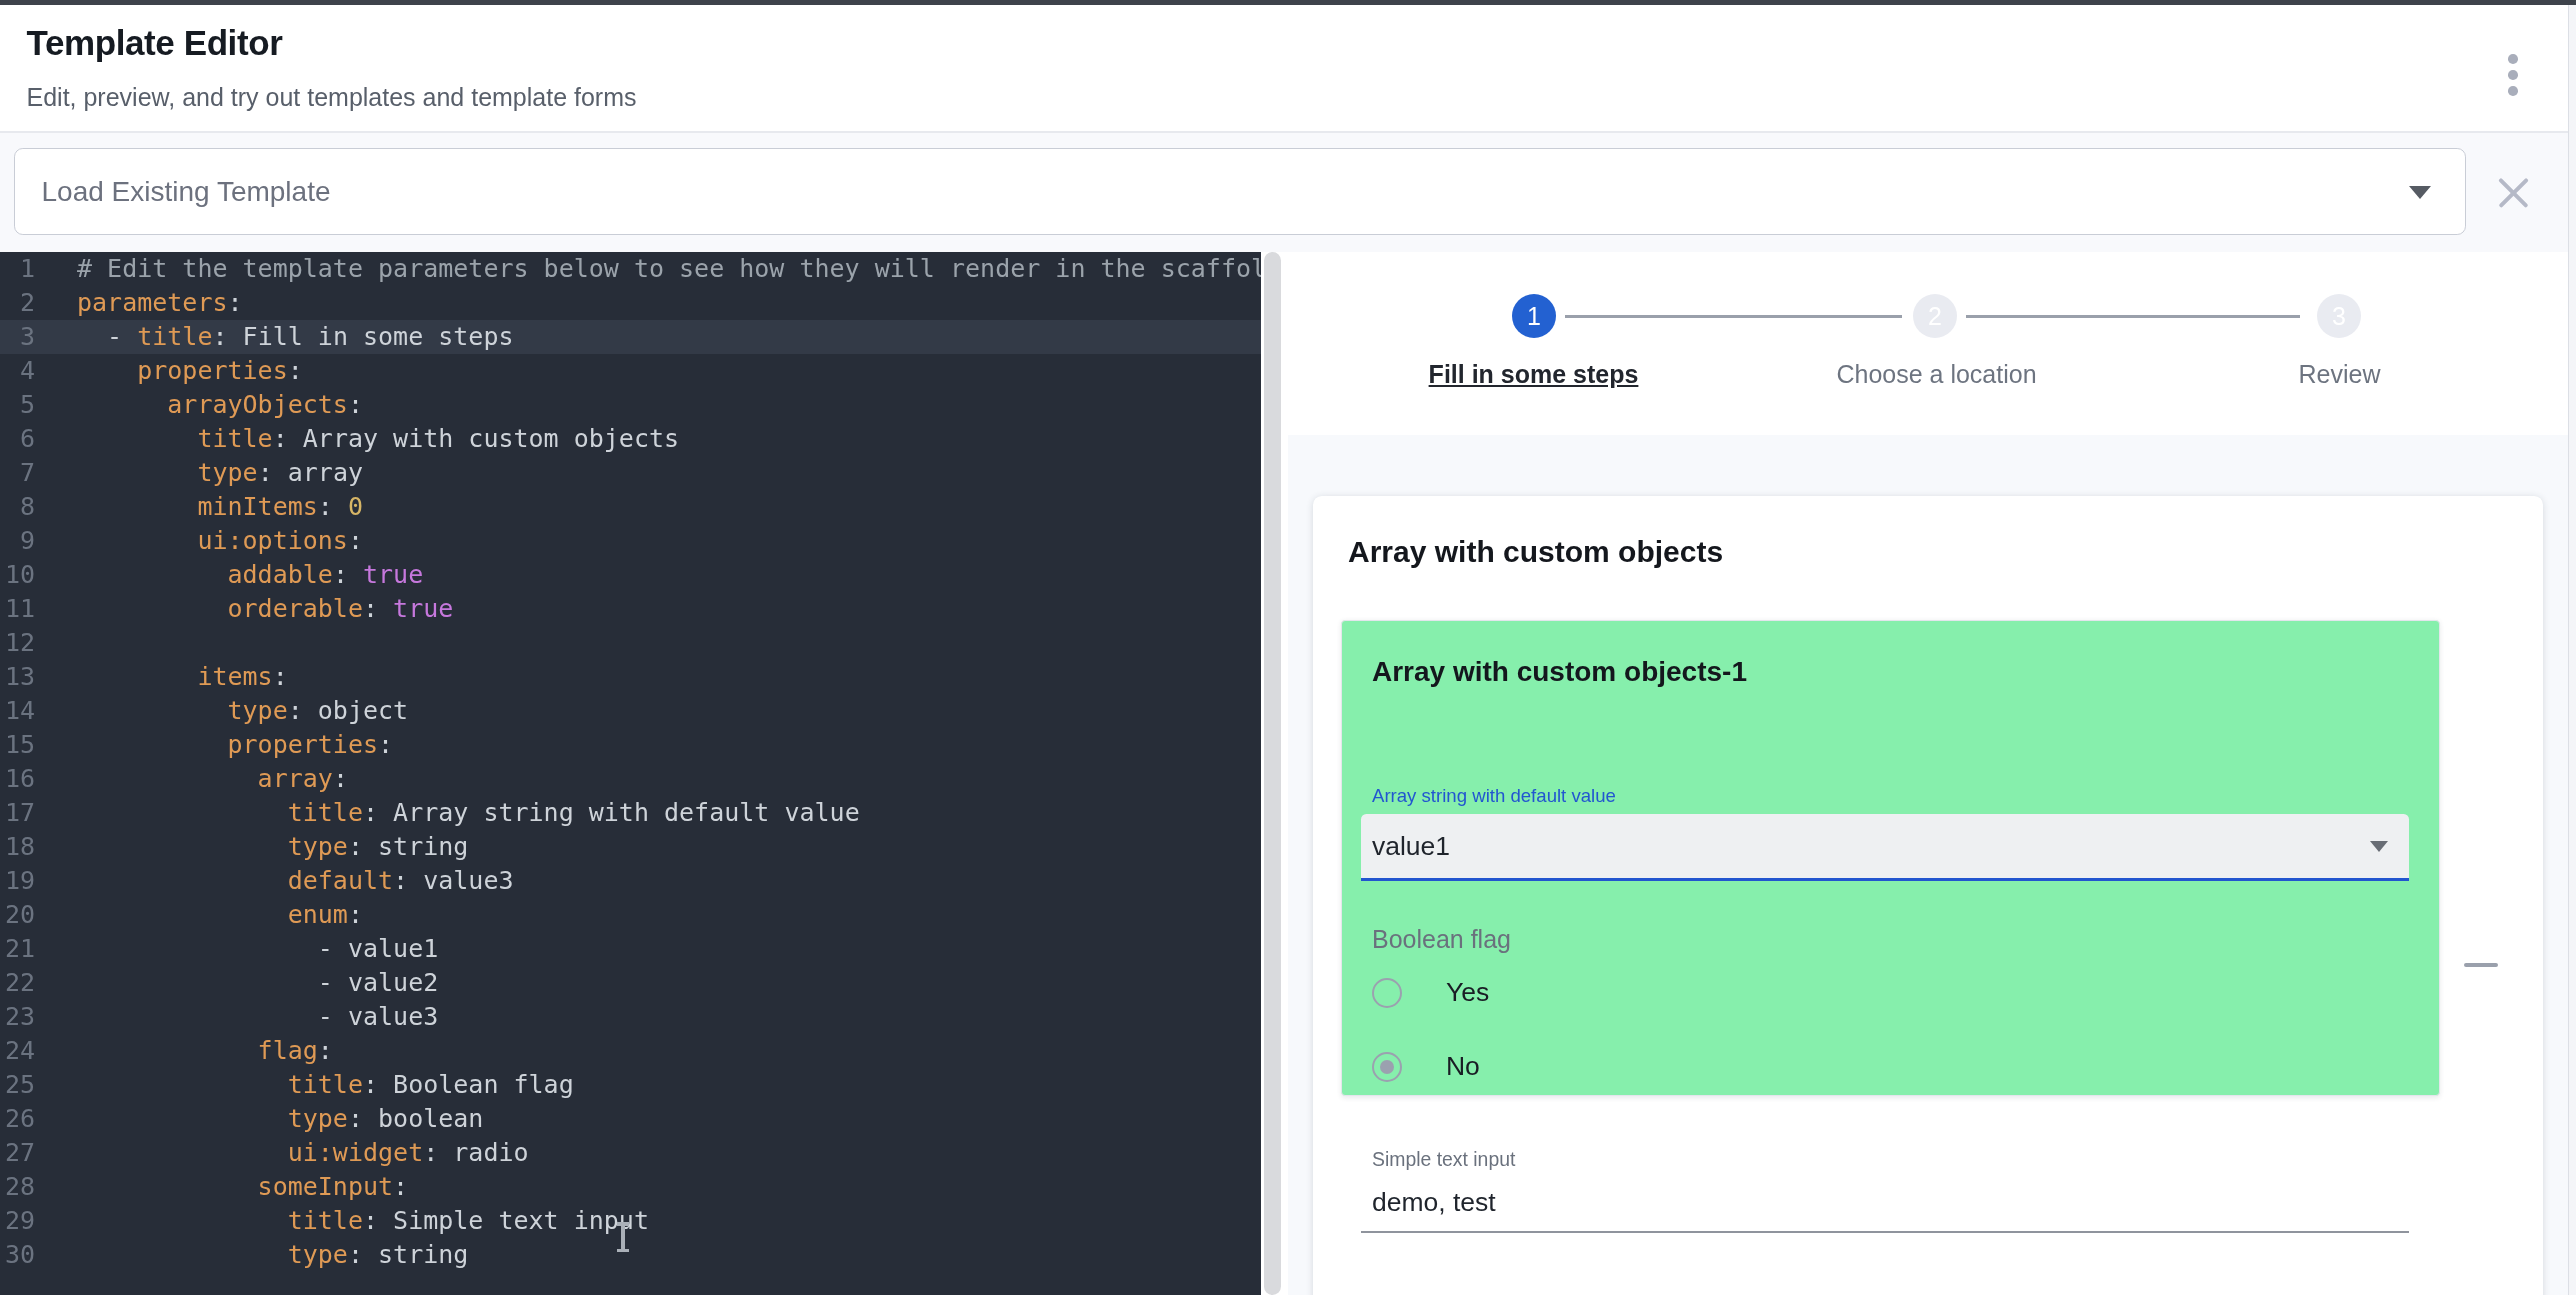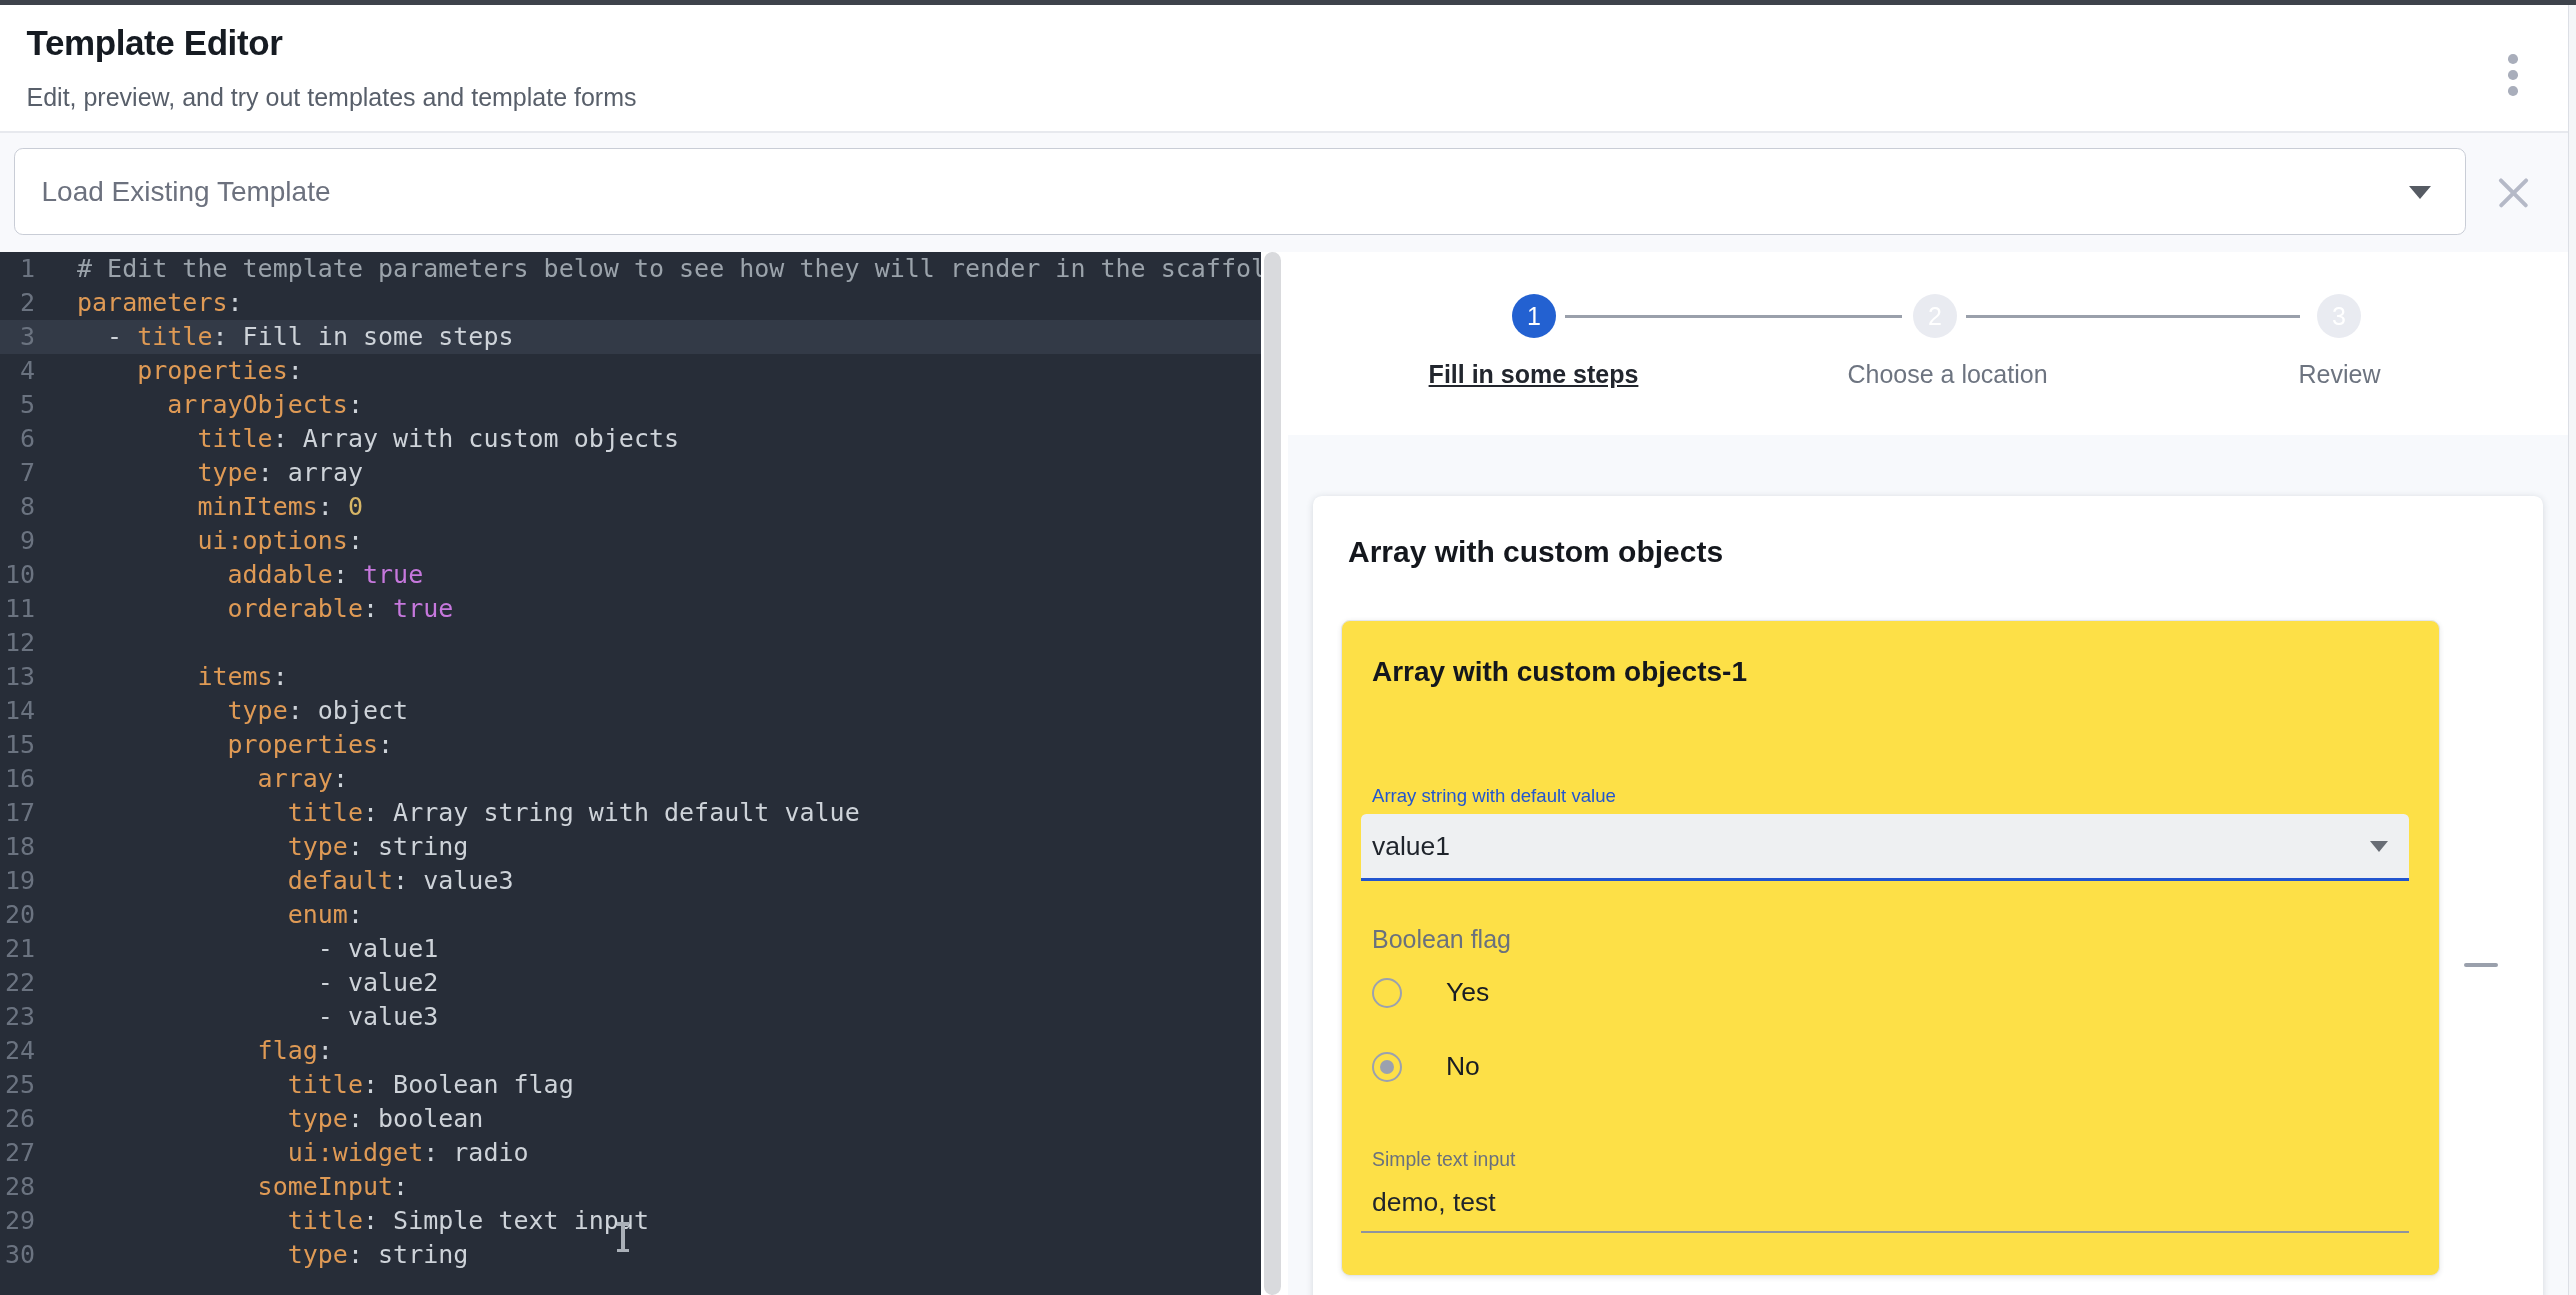--- a/index.html
+++ b/index.html
@@ -55,21 +55,21 @@
   .step-connector{position:absolute;top:63px;height:2.7px;background:#9aa0ab;}
   .step-label{position:absolute;top:108px;width:353px;text-align:center;font-size:25px;}
   .step-label.active{color:#22262e;font-weight:600;text-decoration:underline;}
   .step-label.inactive{color:#6d7480;font-weight:400;}
 
   
   .outer-card{position:absolute;left:25px;top:244px;width:1230px;height:848px;background:#fff;
               border-radius:8.8px;box-shadow:0 1.8px 7px rgba(40,50,70,.16);}
   .section-title{margin:39px 0 0 35px;font-size:30px;font-weight:700;color:#14171d;}
   .item-row{position:absolute;left:28px;top:124px;right:21px;display:flex;}
-  .inner-card{width:1099px;height:656px;box-sizing:border-box;background:#fde047;border:1.8px solid #e3e6ec;border-radius:9px;
+  .inner-card{width:1099px;height:476px;box-sizing:border-box;background:#86efac;border:1.8px solid #e3e6ec;border-radius:4px;
               box-shadow:0 1.8px 5.3px rgba(40,50,70,.10);padding:35px 30px 0 19.4px;}
   .item-title{margin:0 0 0 10.6px;font-size:28px;font-weight:700;color:#14171d;}
 
   .field-select{margin-top:97px;}
   .select-label{margin-left:10.6px;font-size:18.6px;color:#2256d0;}
   .select-box{margin-top:7px;height:64px;background:#eef0f2;border-radius:5.3px 5.3px 0 0;border-bottom:3.5px solid #2255cf;
               display:flex;align-items:center;padding:0 21px 0 10.6px;cursor:pointer;}
   .select-value{font-size:26.5px;color:#1f242c;}
   .select-caret{margin-left:auto;width:0;height:0;border-left:9.7px solid transparent;border-right:9.7px solid transparent;
                 border-top:11.5px solid #686d75;}
@@ -161,21 +161,21 @@
   <div class="editor-scroll-track"></div>
   <div class="editor-scroll-thumb"></div>
 
   <div class="preview">
     <div class="stepper-zone" id="stepper">
       <div class="step-connector" style="left:277px;width:337px;"></div>
       <div class="step-connector" style="left:678px;width:334px;"></div>
     <div class="step-circle active" style="left: 224px;">1</div>
         <div class="step-label active" style="left: 69px;">Fill in some steps</div>
         <div class="step-circle inactive" style="left: 625px;">2</div>
-        <div class="step-label inactive" style="left: 483px;">Choose a location</div>
+        <div class="step-label inactive" style="left: 472px;">Choose a location</div>
         <div class="step-circle inactive" style="left: 1029px;">3</div>
         <div class="step-label inactive" style="left: 875px;">Review</div>
       </div>
 
     <div class="outer-card">
       <div class="section-title">Array with custom objects</div>
 
       <div class="item-row">
         <div class="inner-card">
           <div class="item-title">Array with custom objects-1</div>

